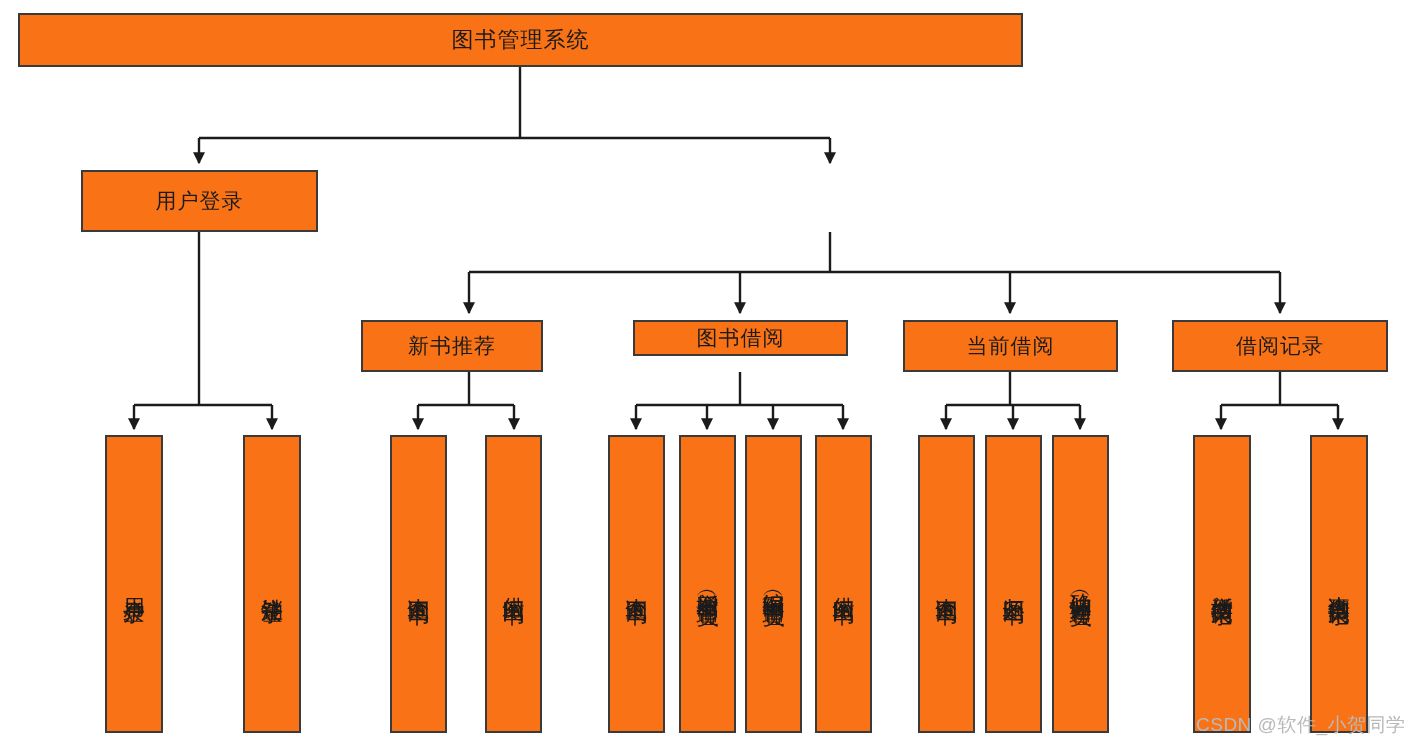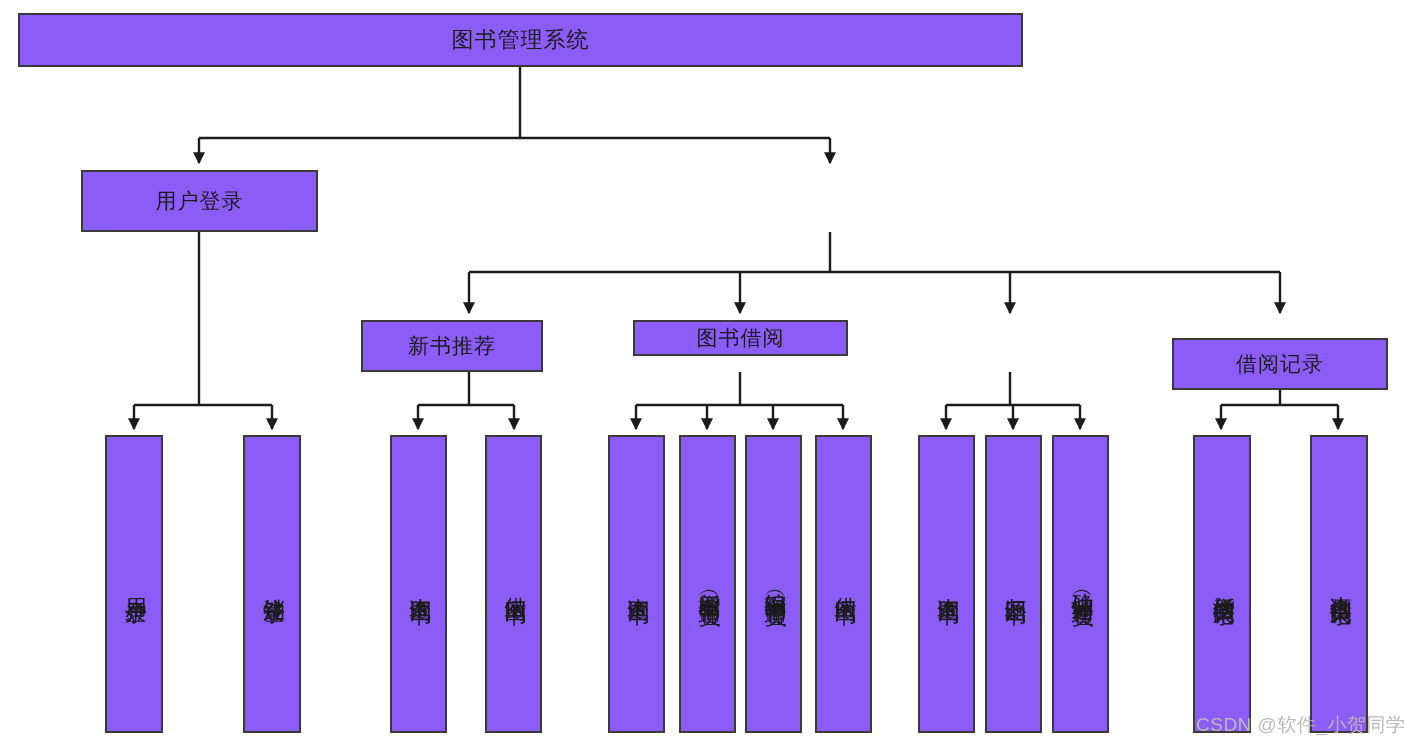--- a/index.html
+++ b/index.html
@@ -22,26 +22,25 @@
     left: 0;
     top: 0;
     width: 1405px;
     height: 747px;
     pointer-events: none;
   }
   .node {
     position: absolute;
     box-sizing: border-box;
     border: 2px solid #3a3a3a;
-    background: #8b5cf6;
+    background: #f97316;
     display: flex;
     align-items: center;
     justify-content: center;
     color: #1b1b1b;
-    font-family: Liberation Mono, monospace;
   }
   .node.horiz {
     font-size: 21px;
     letter-spacing: 1px;
   }
   .node.vert {
     writing-mode: vertical-rl;
     text-orientation: upright;
     font-size: 22px;
     line-height: 1.18;
@@ -131,22 +130,25 @@
 
 
   <div class="node horiz" style="left:361px; top:320px; width:182px; height:52px;">
     <span>新书推荐</span>
   </div>
 
   <div class="node horiz" style="left:633px; top:320px; width:215px; height:36px;">
     <span>图书借阅</span>
   </div>
 
-
-  <div class="node horiz" style="left:1172px; top:320px; width:216px; height:52px;margin-top:18px;">
+  <div class="node horiz" style="left:903px; top:320px; width:215px; height:52px;">
+    <span>当前借阅</span>
+  </div>
+
+  <div class="node horiz" style="left:1172px; top:320px; width:216px; height:52px;">
     <span>借阅记录</span>
   </div>
 
   <div class="node vert" style="left:105px; top:435px; width:58px; height:298px;">
     <span class="vlabel">用户登录</span>
   </div>
 
   <div class="node vert" style="left:243px; top:435px; width:58px; height:298px;">
     <span class="vlabel">注销登录</span>
   </div>

